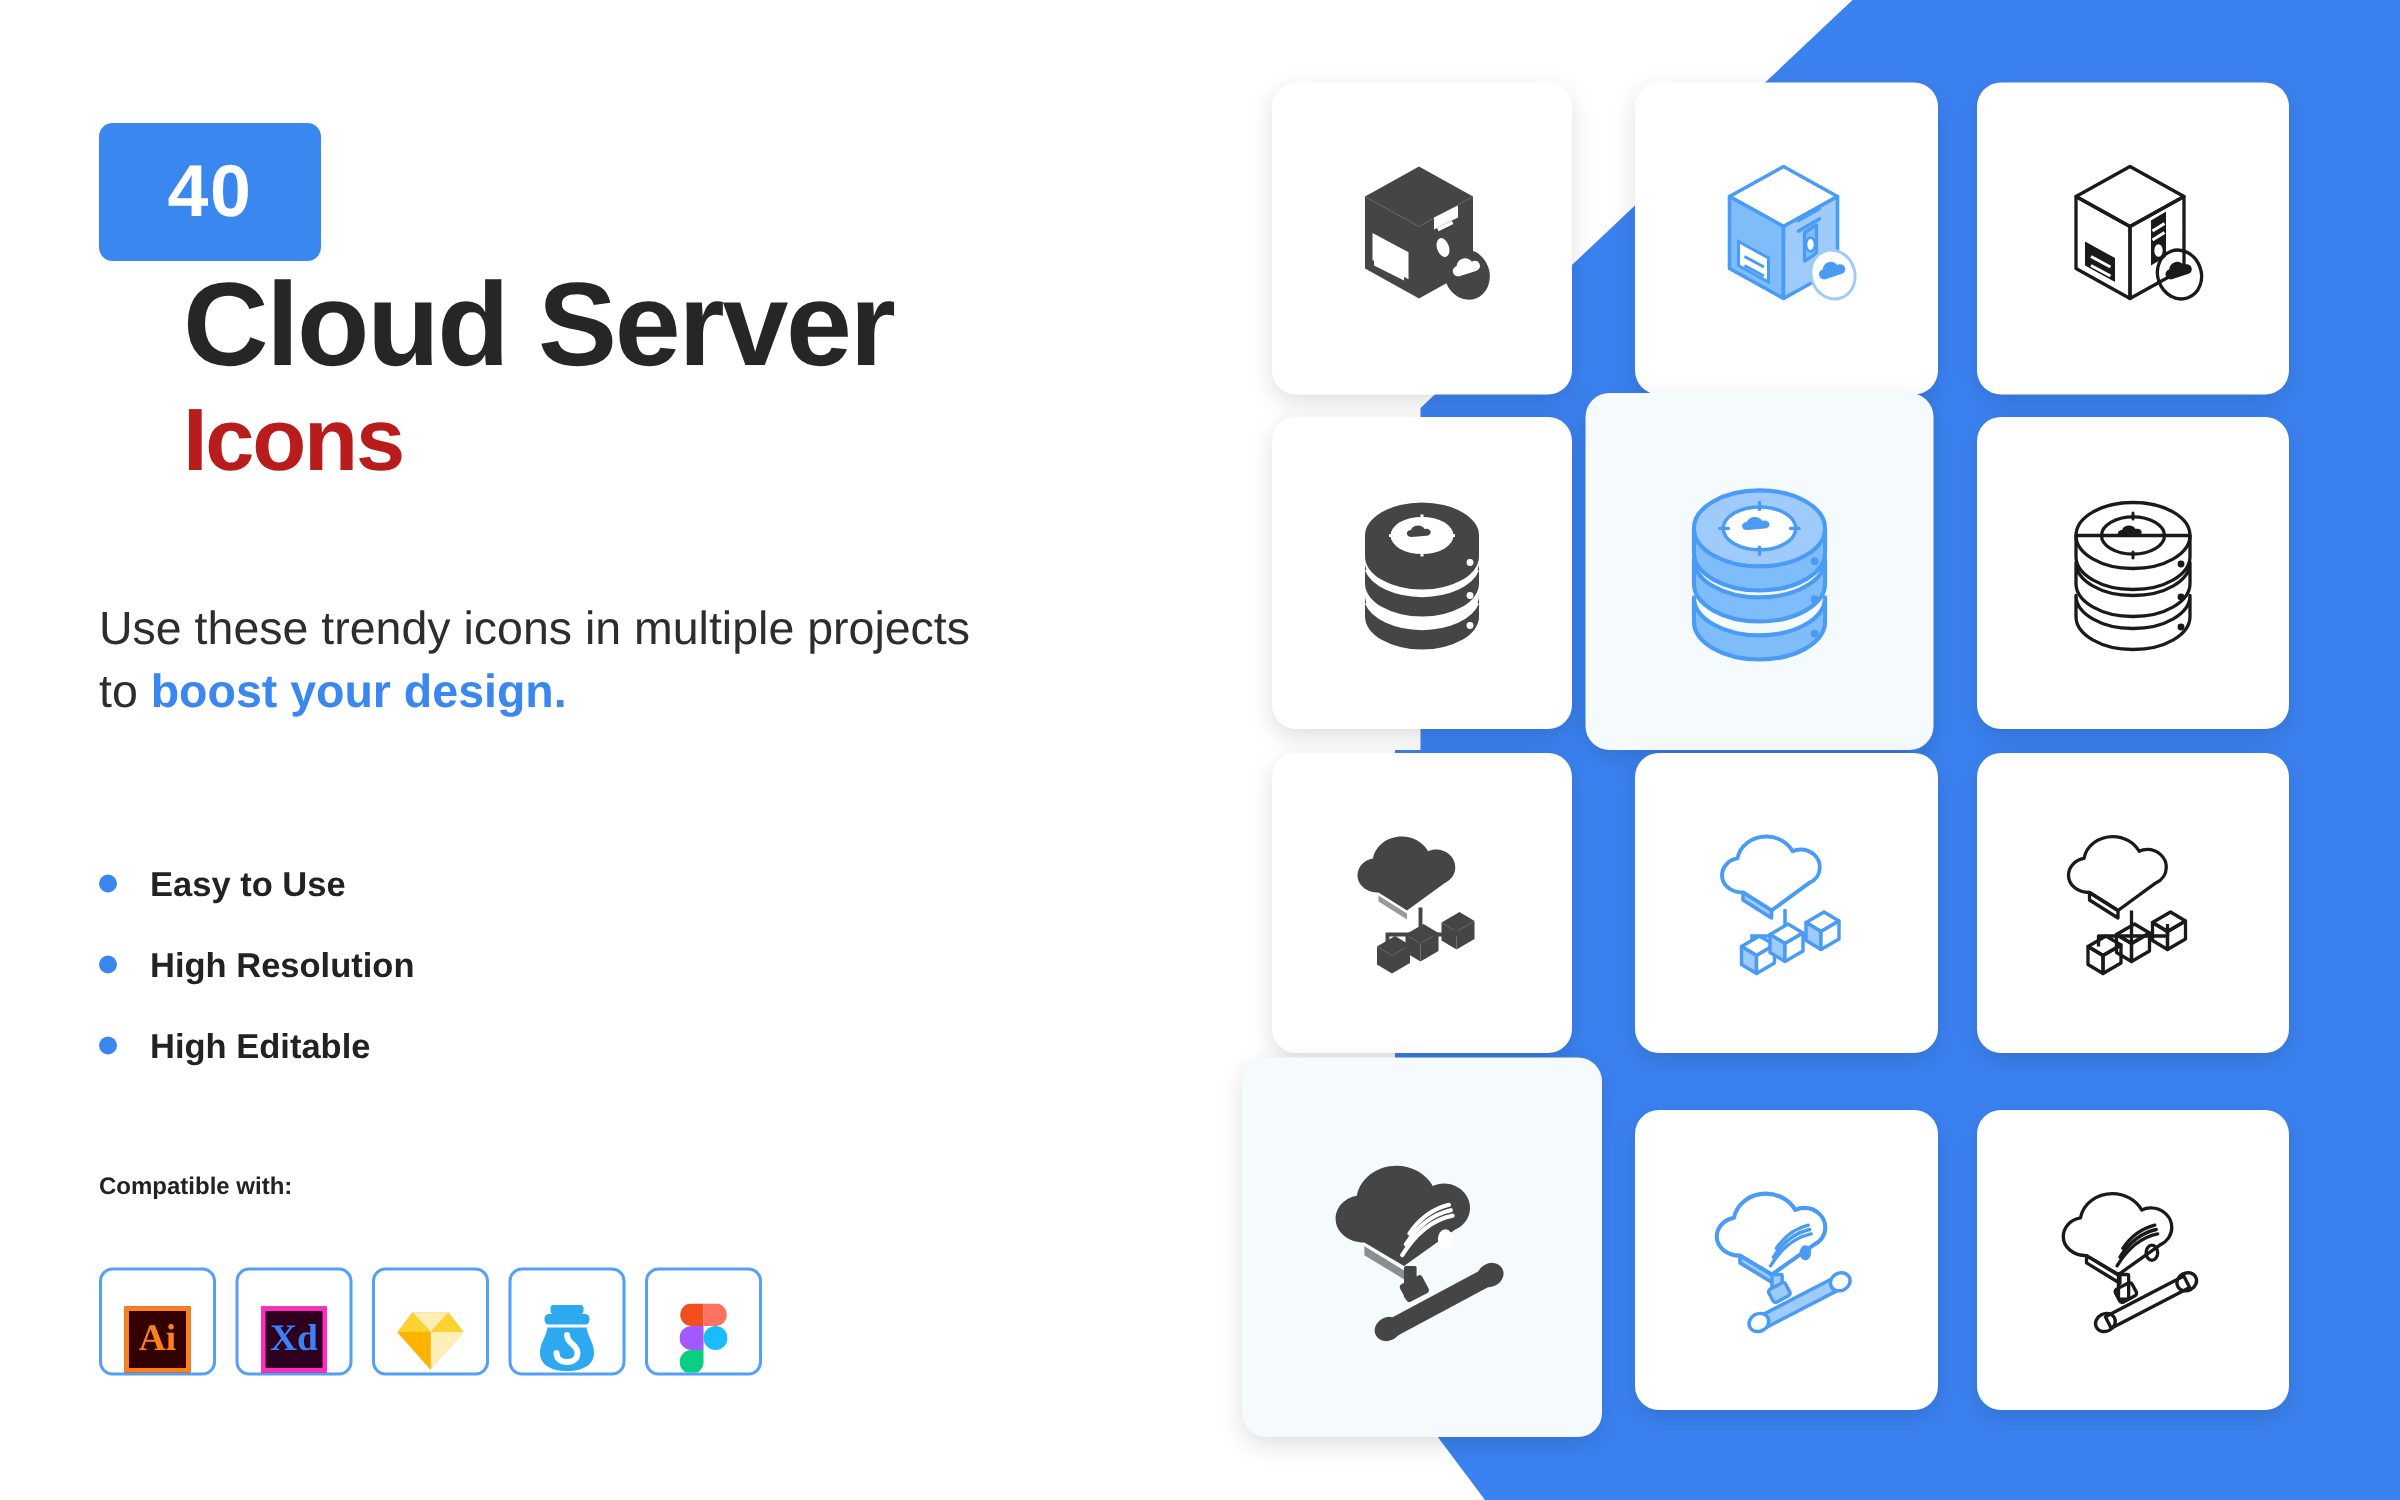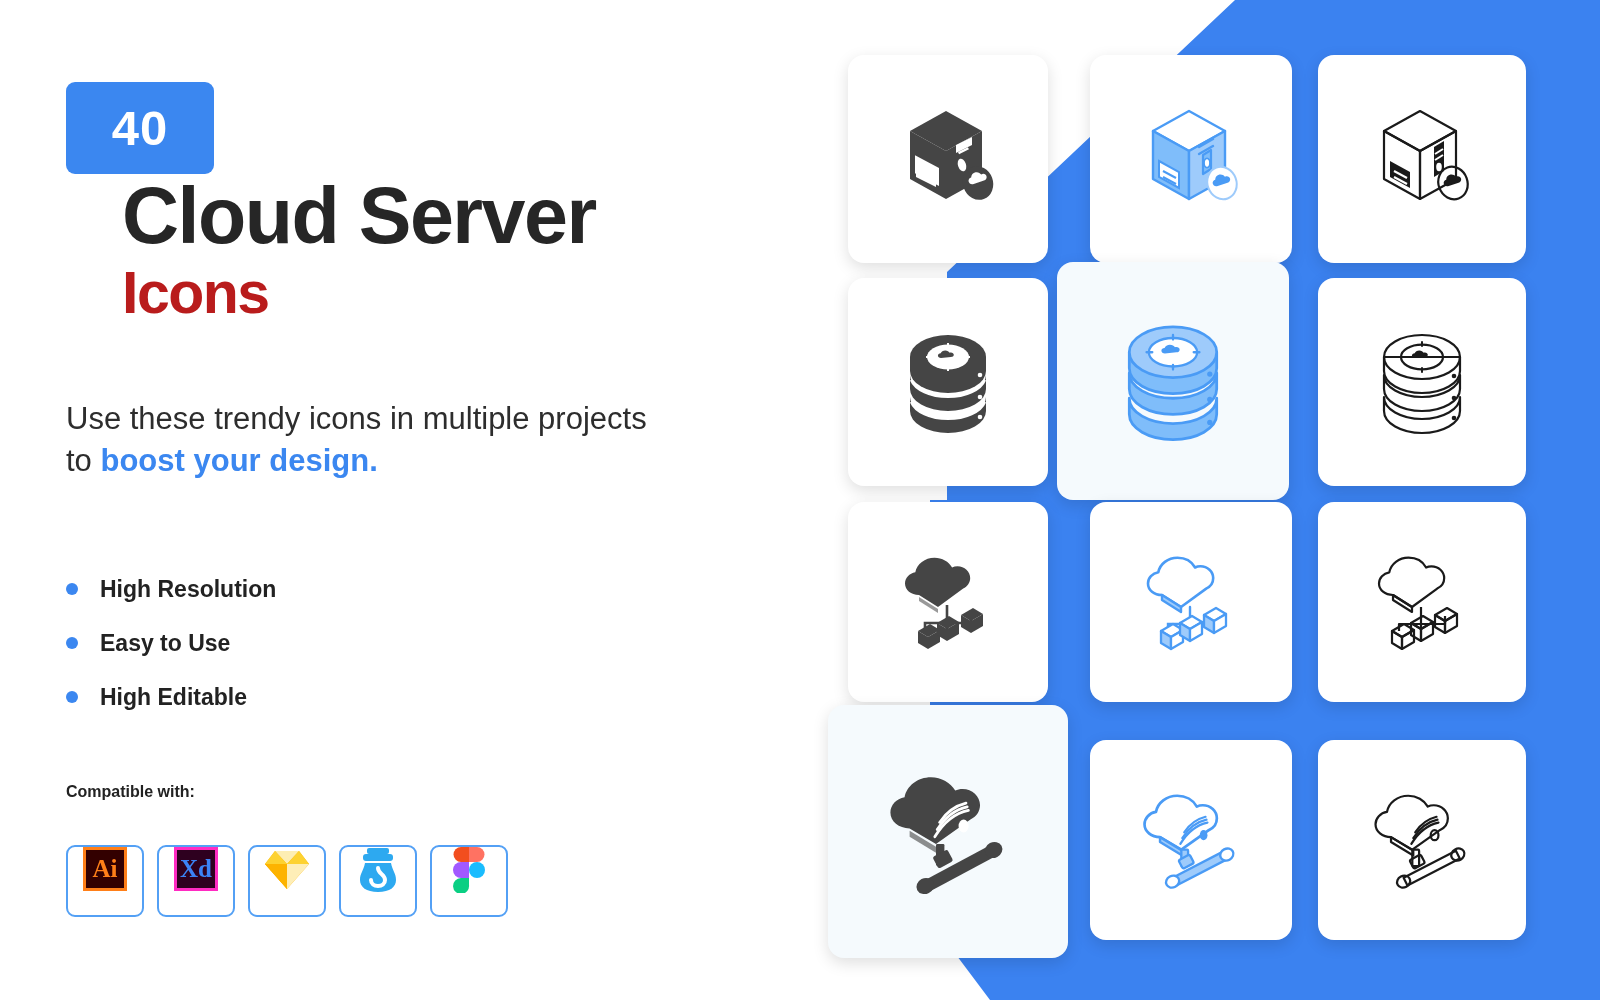--- a/index.html
+++ b/index.html
@@ -64,21 +64,21 @@
     font-size: 16px; font-weight: bold; color: #222;
   }
   .compat-row {
     position: absolute; left: 0; top: 845px;
     display: flex; gap: 13px;
   }
   .compat-box {
     width: 78px; height: 72px;
     border: 2px solid #53a0f5; border-radius: 9px;
     background: #fff;
-    display: flex; align-items: flex-start; justify-content: center;
+    display: flex; align-items: flex-end; justify-content: center;
   }
   .glyph-sq {
     width: 44px; height: 44px; display:flex; align-items:center; justify-content:center;
     font-size: 25px; font-weight: bold; font-family:"Liberation Serif", serif;
   }
   .glyph-ai { background: #330000; border: 3px solid #ff7f18; color: #ff7f18; }
   .glyph-xd { background: #2e001f; border: 3px solid #ff2bc2; color: #3b82f6; }
 
   
   .card {
@@ -111,25 +111,25 @@
       <div class="title-line2">Icons</div>
     </div>
 
     <div class="subtitle">
       <span>Use these trendy icons in multiple projects to </span><span class="accent">boost your design.</span>
     </div>
 
     <div class="feature-list">
       <div class="feature-item">
         <span class="feature-dot"></span>
-        <span class="feature-label">High Resolution</span>
+        <span class="feature-label">Easy to Use</span>
       </div>
       <div class="feature-item">
         <span class="feature-dot"></span>
-        <span class="feature-label">Easy to Use</span>
+        <span class="feature-label">High Resolution</span>
       </div>
       <div class="feature-item">
         <span class="feature-dot"></span>
         <span class="feature-label">High Editable</span>
       </div>
     </div>
 
     <div class="compat-heading">Compatible with:</div>
 
     <div class="compat-row">

